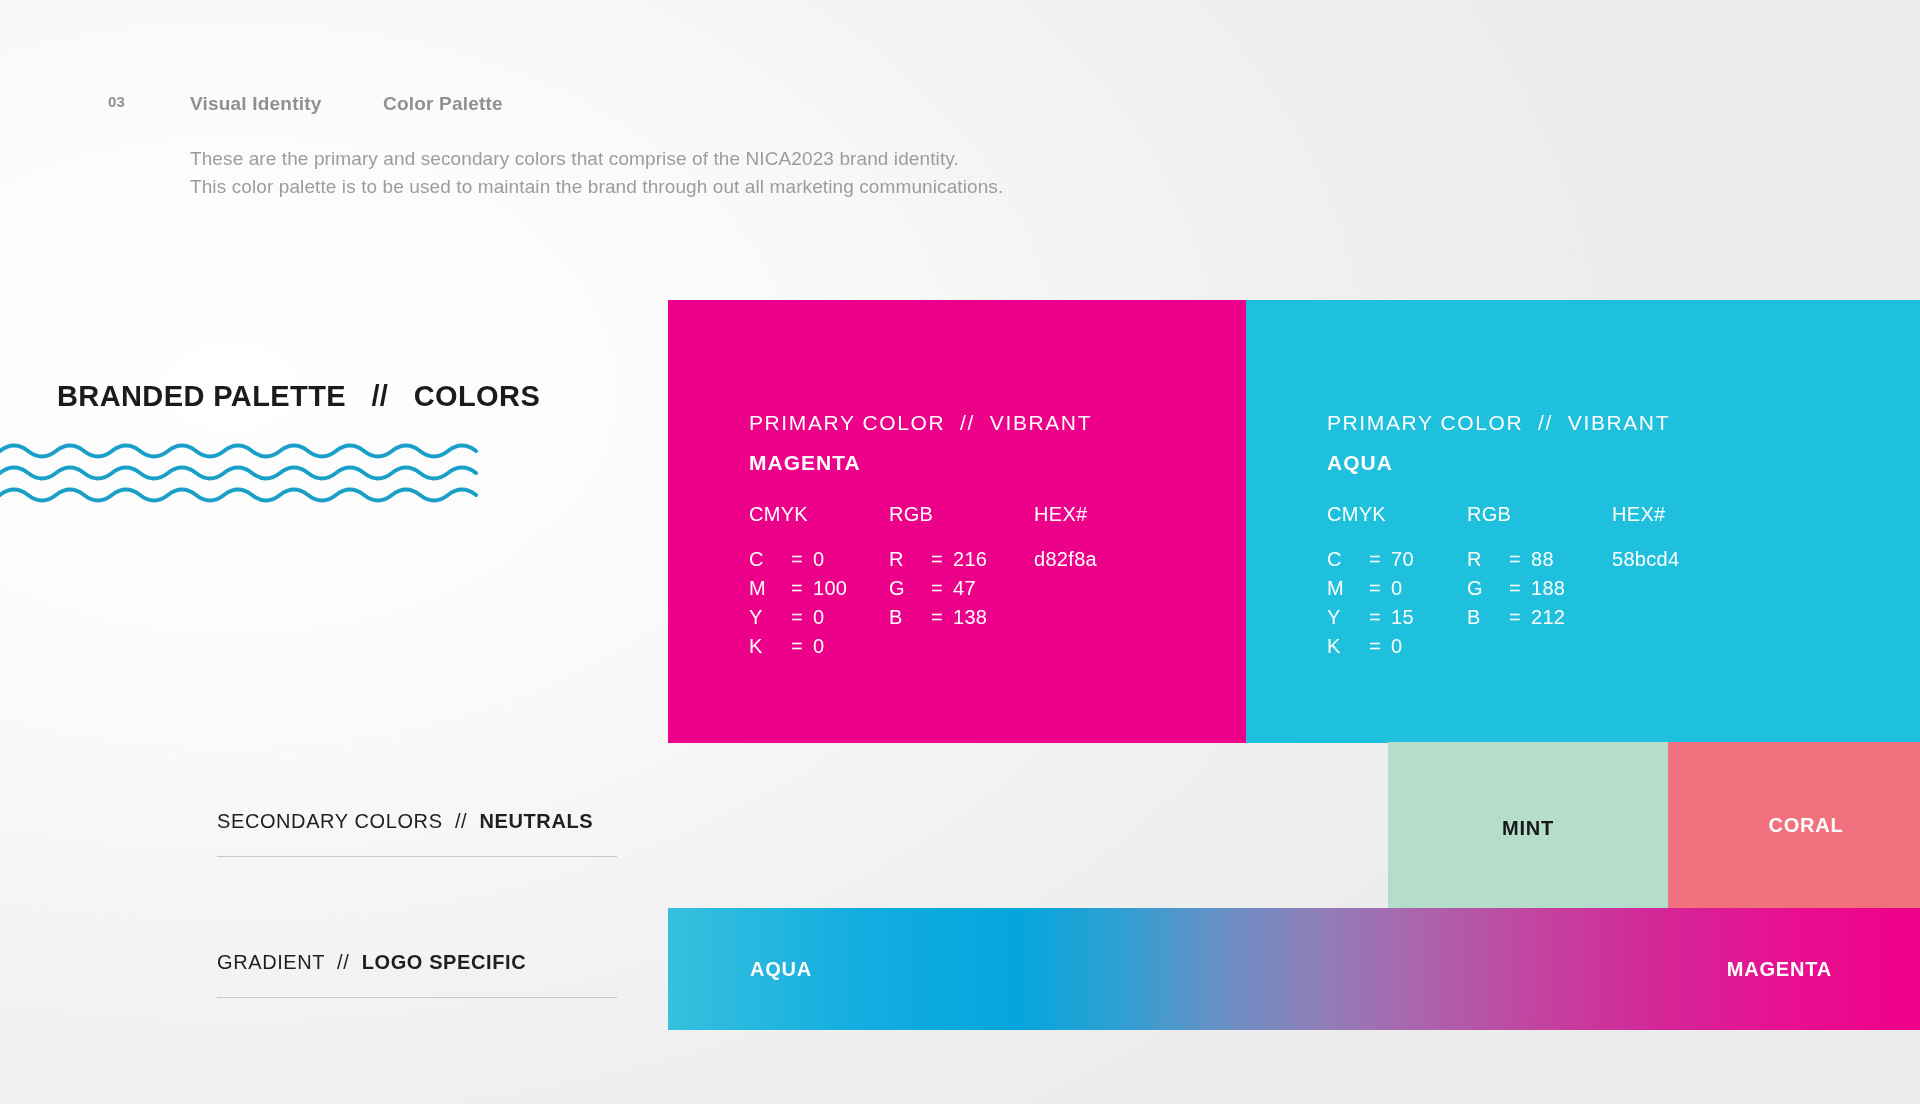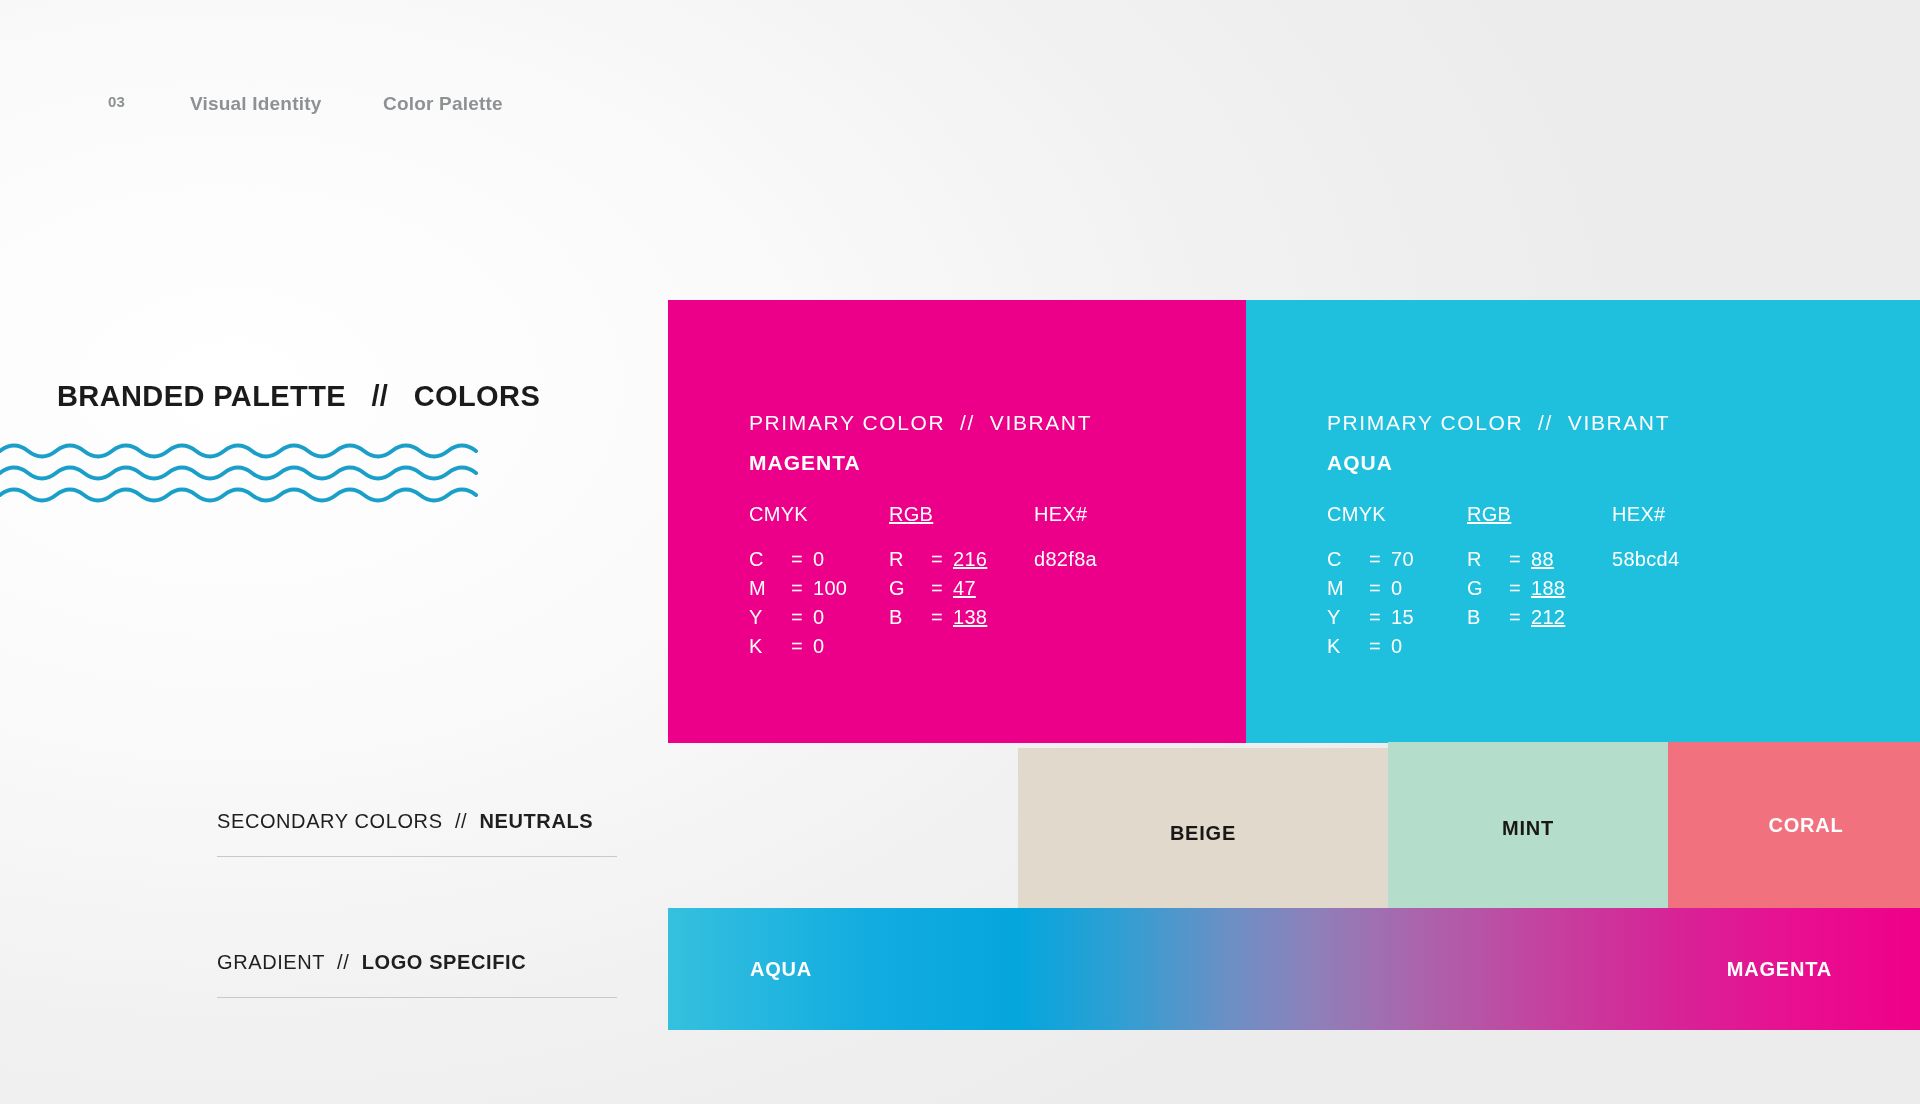--- a/index.html
+++ b/index.html
@@ -153,21 +153,21 @@
   .panel-vals {
     position: absolute;
     top: 245px;
     width: 100%;
     font-size: 20px;
     letter-spacing: 0.3px;
     line-height: 29px;
   }
 
   .col-cmyk { position: absolute; left: 0px; }
-  .col-rgb  { position: absolute; left: 140px; text-decoration: underline; }
+  .col-rgb  { position: absolute; left: 140px; }
   .col-hex  { position: absolute; left: 285px; }
 
   .kv { display: block; white-space: pre; }
   .kv .k { display: inline-block; width: 42px; }
   .kv .eq { display: inline-block; width: 22px; }
 
   
   .swatch {
     position: absolute;
     display: flex;
@@ -242,20 +242,22 @@
   }
 </style>
 </head>
 <body>
 
 <div class="page">
 
   <div class="hdr-num">03</div>
   <div class="hdr-sec">Visual Identity</div>
   <div class="hdr-sub">Color Palette</div>
+  <div class="hdr-desc">These are the primary and secondary colors that comprise of the NICA2023 brand identity.
+This color palette is to be used to maintain the brand through out all marketing communications.</div>
 
   <div class="brand-title">BRANDED PALETTE   //   COLORS</div>
 
   <div class="waves">
     <svg width="566" height="70" viewBox="0 0 566 70" xmlns="http://www.w3.org/2000/svg">
       <g fill="none" stroke="#1a9fc9" stroke-width="4" stroke-linecap="round">
         <path d="M0 11 q 14 -11 28 0 t 28 0 t 28 0 t 28 0 t 28 0 t 28 0 t 28 0 t 28 0 t 28 0 t 28 0 t 28 0 t 28 0 t 28 0 t 28 0 t 28 0 t 28 0 t 28 0"></path>
         <path d="M0 33 q 14 -11 28 0 t 28 0 t 28 0 t 28 0 t 28 0 t 28 0 t 28 0 t 28 0 t 28 0 t 28 0 t 28 0 t 28 0 t 28 0 t 28 0 t 28 0 t 28 0 t 28 0"></path>
         <path d="M0 55 q 14 -11 28 0 t 28 0 t 28 0 t 28 0 t 28 0 t 28 0 t 28 0 t 28 0 t 28 0 t 28 0 t 28 0 t 28 0 t 28 0 t 28 0 t 28 0 t 28 0 t 28 0"></path>
       </g>
@@ -313,23 +315,20 @@
         <div class="col-rgb">
           <span class="kv"><span class="k">R</span><span class="eq">=</span><span>88</span></span>
           <span class="kv"><span class="k">G</span><span class="eq">=</span><span>188</span></span>
           <span class="kv"><span class="k">B</span><span class="eq">=</span><span>212</span></span>
         </div>
         <div class="col-hex">58bcd4</div>
       </div>
     </div>
   </div>
 
-  <div class="swatch" id="sw-beige">
-    <span>BEIGE</span>
-  </div>
   <div class="swatch" id="sw-mint">
     <span>MINT</span>
   </div>
   <div class="swatch" id="sw-coral">
     <span>CORAL</span>
   </div>
 
   <div id="gradient-bar">
     <span class="g-aqua">AQUA</span>
     <span class="g-magenta">MAGENTA</span>

